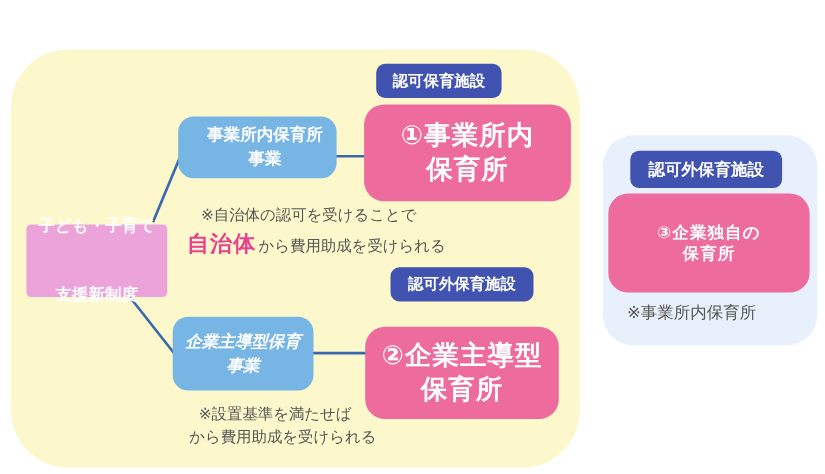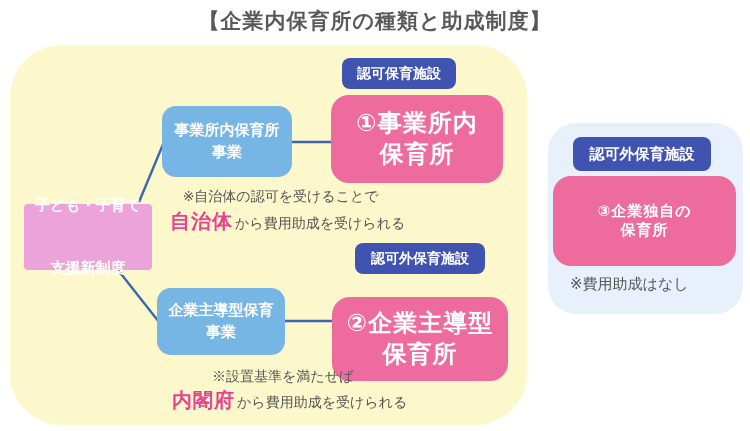--- a/index.html
+++ b/index.html
@@ -24,57 +24,56 @@
     position:absolute;display:flex;flex-direction:column;justify-content:center;
     align-items:center;text-align:center;color:#ffffff;font-weight:bold;
   }
   .root-node{
     left:24px;top:204px;width:128px;height:66px;background:#eba3da;
     border-radius:4px;font-size:15px;line-height:1.45;gap:41px;
   }
   .program-node{
     background:#77b5e5;border-radius:14px;font-size:15px;line-height:1.45;
   }
-  .program-1{left:162px;top:106px;width:130px;height:71px;}
-  .program-2{left:157px;top:288px;width:128px;height:67px;}
+  .program-1{left:162px;top:106px;width:130px;height:56px;padding-left:14px;}
+  .program-2{left:157px;top:288px;width:128px;height:67px;font-style:italic;}
 
   .badge{
     position:absolute;display:flex;justify-content:center;align-items:center;
     background:#4153b0;color:#ffffff;font-weight:bold;border-radius:8px;
   }
   .badge-1{left:342px;top:58px;width:114px;height:31px;font-size:14px;}
   .badge-2{left:355px;top:243px;width:130px;height:31px;font-size:14px;}
   .badge-3{left:573px;top:137px;width:138px;height:34px;font-size:15px;}
 
   .facility{
     background:#ee6b9e;border-radius:18px;font-size:24px;line-height:1.3;
     letter-spacing:1px;
   }
-  .facility-1{left:331px;top:95px;width:172px;height:88px;}
+  .facility-1{left:331px;top:95px;width:188px;height:88px;}
   .facility-2{left:332px;top:281px;width:176px;height:84px;margin-top:16px;}
   .facility-3{left:553px;top:176px;width:183px;height:90px;font-size:15px;}
 
   .note{position:absolute;color:#555555;text-align:center;}
   .note-1{left:156px;top:188px;}
-  .note-2{left:158px;top:369px;font-family:Liberation Mono, monospace;}
+  .note-2{left:158px;top:369px;}
   .note .l1{font-size:14px;line-height:1.2;}
   .note .l2{font-size:14px;margin-top:4px;padding-left:14px;line-height:1.2;display:flex;align-items:baseline;}
   .note .hl{color:#e8418f;font-size:20px;font-weight:bold;margin-right:2px;letter-spacing:1px;}
   .side-note{
     position:absolute;left:570px;top:275px;font-size:15px;color:#555555;
   }
 
   .lines{position:absolute;left:0;top:0;pointer-events:none;}
 </style>
 </head>
 <body>
 
 <div class="canvas">
 
-  <div class="title">【企業内保育所の種類と助成制度】</div>
 
   <div class="main-panel"></div>
   <div class="side-panel"></div>
 
   <svg class="lines" width="750" height="431">
     <line x1="139" y1="202" x2="164" y2="142" stroke="#3a67ae" stroke-width="2.4"></line>
     <line x1="118" y1="270" x2="159" y2="322" stroke="#3a67ae" stroke-width="2.4"></line>
     <line x1="290" y1="142" x2="333" y2="142" stroke="#3a67ae" stroke-width="2.4"></line>
     <line x1="283" y1="321" x2="334" y2="321" stroke="#3a67ae" stroke-width="2.4"></line>
   </svg>
@@ -106,25 +105,24 @@
     <span>事業</span>
   </div>
   <div class="badge badge-2">認可外保育施設</div>
   <div class="node facility facility-2">
     <span>②企業主導型</span>
     <span>保育所</span>
   </div>
   <div class="note note-2">
     <div class="l1">※設置基準を満たせば</div>
     <div class="l2">
-      <span class="hl">内閣府</span>
       <span>から費用助成を受けられる</span>
     </div>
   </div>
 
   <div class="badge badge-3">認可外保育施設</div>
   <div class="node facility facility-3">
     <span>③企業独自の</span>
     <span>保育所</span>
   </div>
-  <div class="side-note">※費用助成はなし</div>
+  <div class="side-note">※事業所内保育所</div>
 
 </div>
 
 </body></html>

